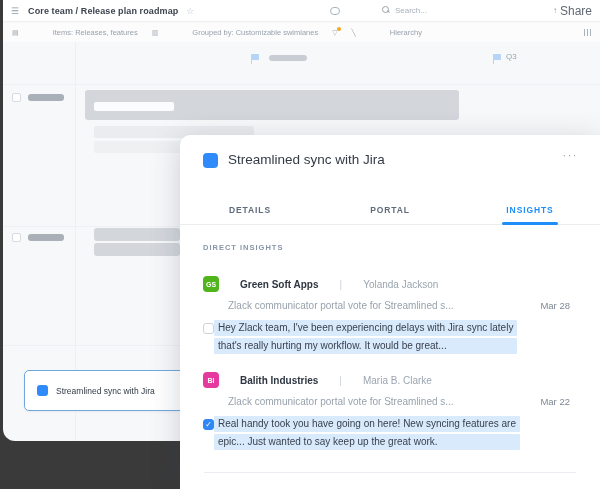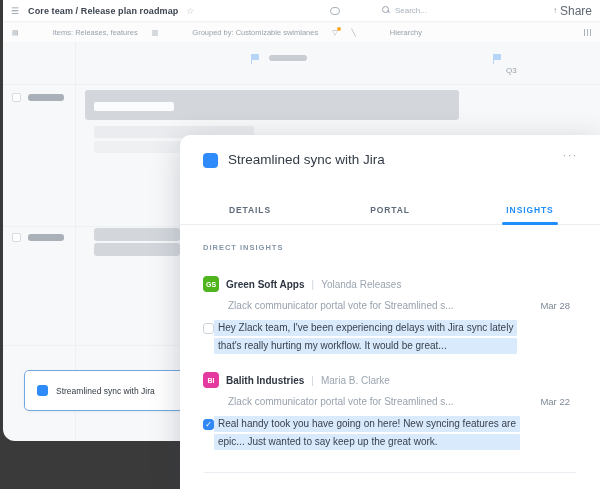--- a/index.html
+++ b/index.html
@@ -69,21 +69,21 @@
   .tab { flex:1; text-align:center; font-size:8.5px; font-weight:700; letter-spacing:.9px; color:#5f6b7a;
          padding-top:8px; position:relative; cursor:pointer; }
   .tab.active { color:#1f8ef9; }
   .tab.active::after { content:""; position:absolute; left:50%; transform:translateX(-50%); bottom:-1px;
                        width:56px; height:3px; border-radius:2px; background:#1f8ef9; }
 
   .m-body { position:absolute; top:90px; left:0; right:0; bottom:0; padding:18px 22px 0 23px; }
   .section-label { font-size:7.5px; font-weight:700; letter-spacing:1px; color:#8796a8; margin-bottom:24px; }
 
   .insight { margin-bottom:18px; }
-  .i-head { display:flex; align-items:center; gap:7px; height:16px; }
+  .i-head { display:flex; align-items:center; gap:21px; height:16px; }
   .avatar { width:16px; height:16px; border-radius:4px; color:#fff; font-size:7px; font-weight:700;
             display:flex; align-items:center; justify-content:center; flex:0 0 auto; }
   .avatar.green { background:#50b41c; }
   .avatar.pink { background:#e6399f; }
   .company { font-size:10px; font-weight:700; color:#2e3642; }
   .sep { font-size:10px; color:#ccd3da; }
   .person { font-size:10px; color:#9aa5b0; }
   .i-sub { display:flex; align-items:center; margin:8px 0 0 25px; }
   .source { font-size:10px; color:#98a2ad; flex:1; }
   .date { font-size:9.5px; color:#7d8894; margin-right:8px; }
@@ -136,21 +136,21 @@
 
     <div class="canvas">
       <div class="vline"></div>
       <div class="hline" style="top:42px;"></div>
       <div class="hline" style="top:184px;"></div>
       <div class="hline" style="top:303px;"></div>
 
       <span class="flag" style="left:249px; top:12px;"></span>
       <span class="ph-bar" style="left:266px; top:13px; width:38px; height:6px; background:#c8cdd3;"></span>
       <span class="flag" style="left:491px; top:12px;"></span>
-      <span class="q-label" style="left:503px; top:24px;">Q3</span>
+      <span class="q-label" style="left:503px; top:10px;">Q3</span>
 
       <span class="cb-canvas" style="left:9px; top:51px;"></span>
       <span class="ph-bar" style="left:25px; top:52px; width:36px; height:7px; background:#aab0b8;"></span>
       <div class="big-bar" style="left:82px; top:48px; width:374px; height:30px;"></div>
       <div class="white-stripe" style="left:91px; top:60px; width:80px; height:9px;"></div>
       <div class="light-bar" style="left:91px; top:84px; width:160px; height:12px;"></div>
       <div class="light-bar" style="left:91px; top:99px; width:160px; height:12px; background:#eef0f2;"></div>
 
       <span class="cb-canvas" style="left:9px; top:191px;"></span>
       <span class="ph-bar" style="left:25px; top:192px; width:36px; height:7px; background:#aab0b8;"></span>
@@ -179,21 +179,21 @@
     </div>
 
     <div class="m-body">
       <div class="section-label">DIRECT INSIGHTS</div>
 
       <div class="insight">
         <div class="i-head">
           <span class="avatar green">GS</span>
           <span class="company">Green Soft Apps</span>
           <span class="sep">|</span>
-          <span class="person">Yolanda Releases</span>
+          <span class="person">Yolanda Jackson</span>
         </div>
         <div class="i-sub">
           <span class="source">Zlack communicator portal vote for Streamlined s...</span>
           <span class="date">Mar 28</span>
         </div>
         <div class="i-msg">
           <span class="cb"></span>
           <span class="lines">
             <span class="hl">Hey Zlack team, I've been experiencing delays with Jira sync lately</span>
             <span class="hl">that's really hurting my workflow. It would be great...</span>

